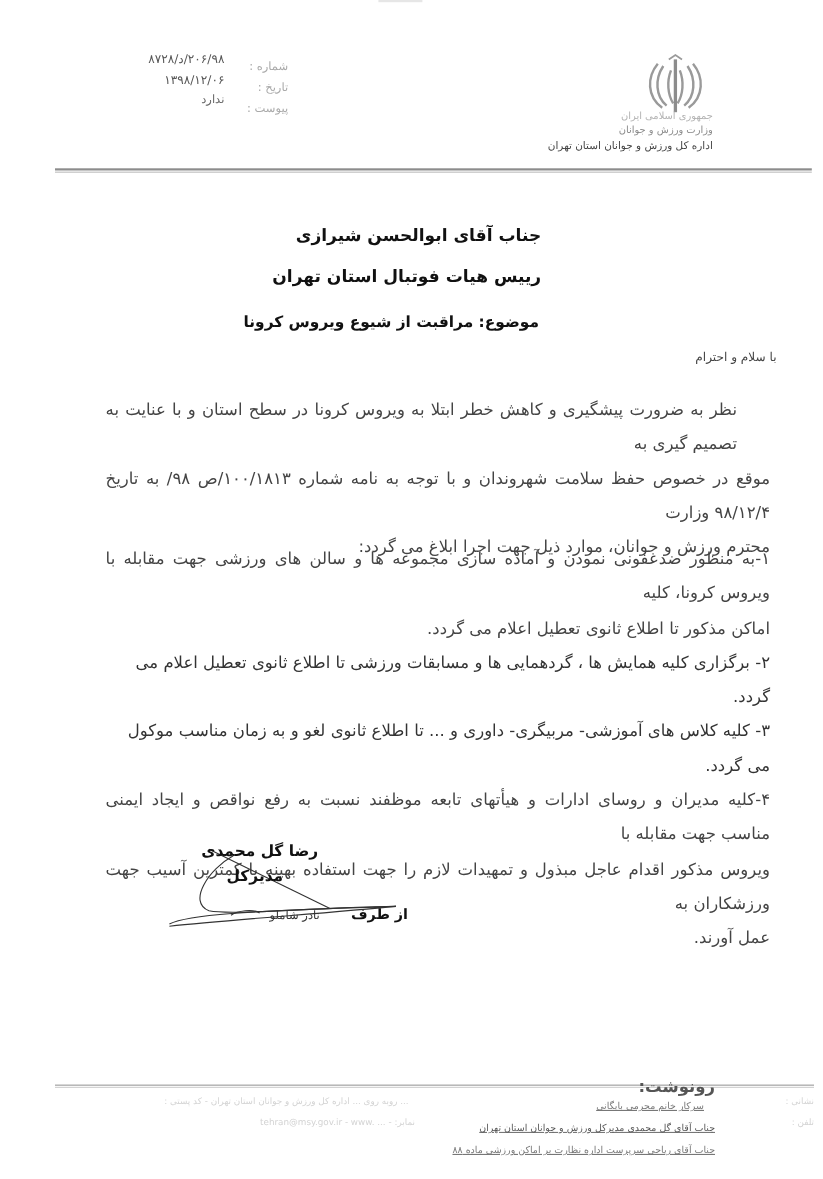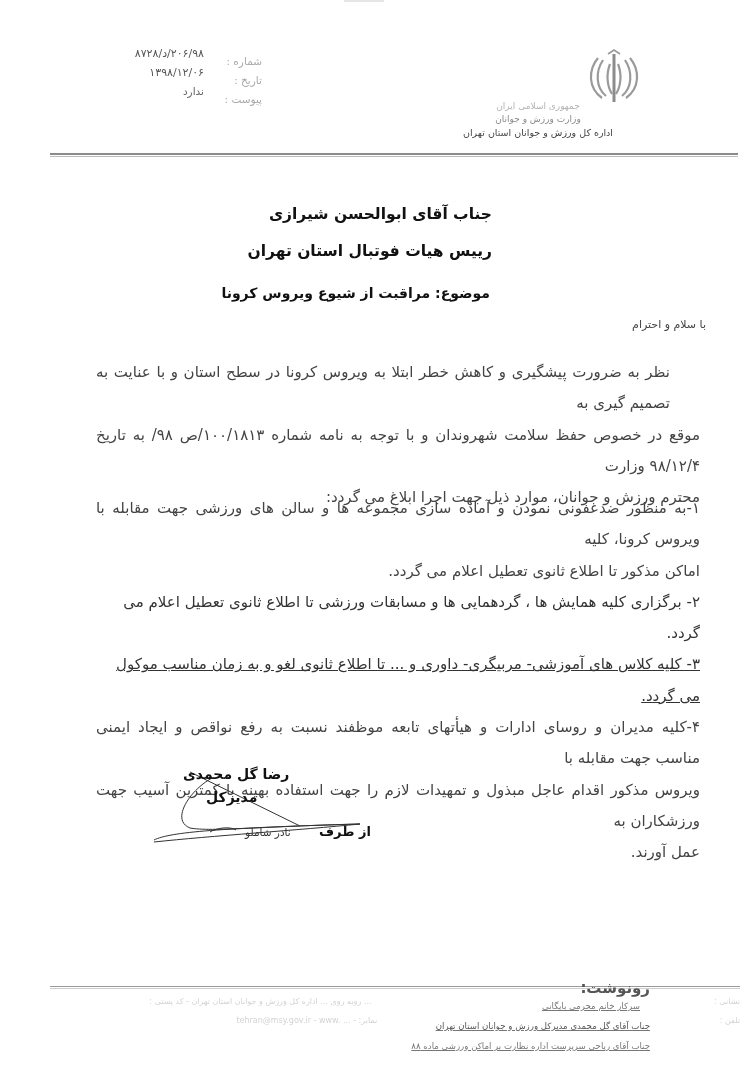--- a/index.html
+++ b/index.html
@@ -62,21 +62,21 @@
     <path d="M19 12 C11 24 12 40 22 48"></path>
     <path d="M46 10 C56 22 56 40 42 50"></path>
     <path d="M41 12 C49 24 48 40 38 48"></path>
     <path d="M26 16 C22 26 23 38 28 46"></path>
     <path d="M34 16 C38 26 37 38 32 46"></path>
   </g>
   <rect x="28.5" y="6" width="3" height="48" fill="#8c8c8c"></rect>
   <path d="M24 6 L30 2 L36 6" fill="none" stroke="#9a9a9a" stroke-width="1.6"></path>
 </svg>
 
-<div class="abs org-lines rtl" style="text-align:center; right:100px;">
+<div class="abs org-lines rtl" style="text-align:right; right:100px;">
   <div style="color:#b3b3b3;">جمهوری اسلامی ایران</div>
   <div style="color:#8a8a8a;">وزارت ورزش و جوانان</div>
   <div class="l3">اداره کل ورزش و جوانان استان تهران</div>
 </div>
 
 <div class="abs ref-labels rtl">
   <div>شماره :</div>
   <div>تاریخ :</div>
   <div>پیوست :</div>
 </div>
@@ -103,21 +103,21 @@
 
 <div class="abs body-text items rtl">
   <div>
     <p class="item">۱-به منظور ضدعفونی نمودن و آماده سازی مجموعه ها و سالن های ورزشی جهت مقابله با ویروس کرونا، کلیه</p>
     <p>اماکن مذکور تا اطلاع ثانوی تعطیل اعلام می گردد.</p>
   </div>
   <div>
     <p style="color:#333;">۲- برگزاری کلیه همایش ها ، گردهمایی ها و مسابقات ورزشی تا اطلاع ثانوی تعطیل اعلام می گردد.</p>
   </div>
   <div>
-    <p style="color:#333;text-decoration:underline;">۳- کلیه کلاس های آموزشی- مربیگری- داوری و ... تا اطلاع ثانوی لغو و به زمان مناسب موکول می گردد.</p>
+    <p style="color:#333;">۳- کلیه کلاس های آموزشی- مربیگری- داوری و ... تا اطلاع ثانوی لغو و به زمان مناسب موکول می گردد.</p>
   </div>
   <div>
     <p class="item">۴-کلیه مدیران و روسای ادارات و هیأتهای تابعه موظفند نسبت به رفع نواقص و ایجاد ایمنی مناسب جهت مقابله با</p>
     <p class="item">ویروس مذکور اقدام عاجل مبذول و تمهیدات لازم را جهت استفاده بهینه با کمترین آسیب جهت ورزشکاران به</p>
     <p>عمل آورند.</p>
   </div>
 </div>
 
 <svg class="abs scribble" viewBox="0 0 220 80">
   <g fill="none" stroke="#333" stroke-width="1">

